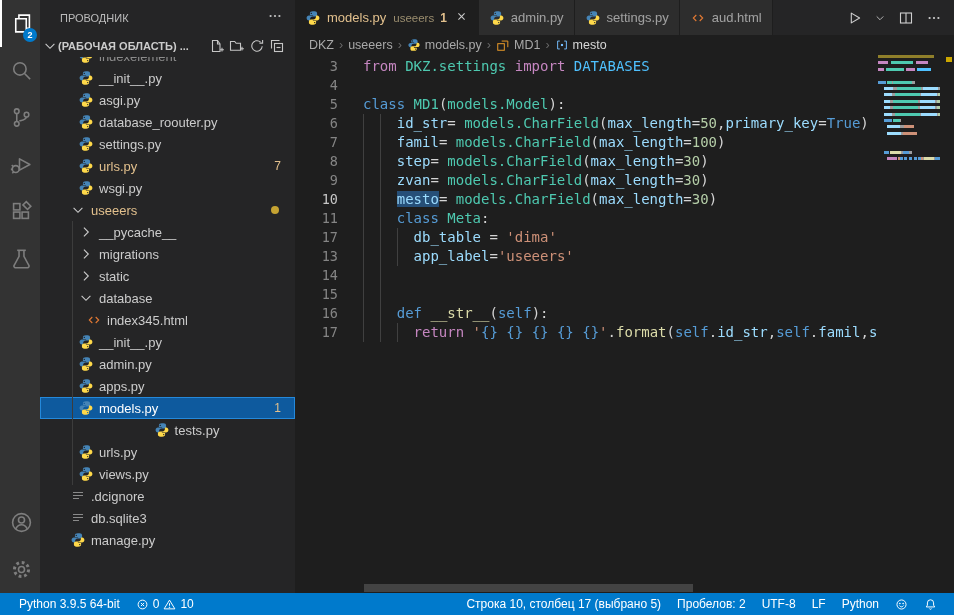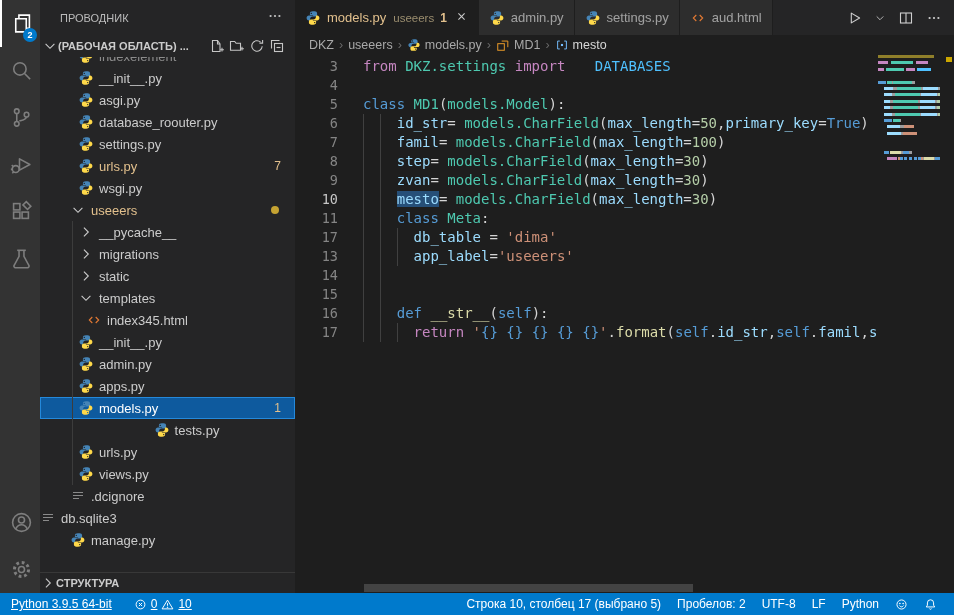--- a/index.html
+++ b/index.html
@@ -76,35 +76,35 @@
   .code{position:absolute;top:55px;left:0;width:583px;bottom:10px;overflow:hidden;
         font-family:"DejaVu Sans Mono",monospace;font-size:14px;padding-top:2px;cursor:text;}
   .cline{position:relative;height:19px;line-height:19px;white-space:pre;}
   .ln{display:inline-block;width:43px;text-align:right;color:#858585;margin-right:25px;
       font-size:13.5px;}
   .ln.active{color:#c6c6c6;}
   .cguide{position:absolute;top:0;width:1px;height:19px;background:#404040;}
   .tk-d{color:var(--tok-d);} .tk-k{color:var(--tok-k);} .tk-c{color:var(--tok-c);}
   .tk-t{color:var(--tok-t);} .tk-v{color:var(--tok-v);} .tk-n{color:var(--tok-n);}
   .tk-s{color:var(--tok-s);text-align:center;} .tk-f{color:var(--tok-f);} .tk-fn{color:var(--tok-fn);}
-  .tk-sf{color:var(--tok-sf);} .tk-cn{color:var(--tok-cn);margin-left:21px;}
+  .tk-sf{color:var(--tok-sf);} .tk-cn{color:var(--tok-cn);}
   .sel-text{background:var(--selection-bg);}
 
   .minimap{position:absolute;top:55px;right:10px;width:66px;bottom:10px;overflow:hidden;cursor:pointer;}
   .mrow{height:3px;margin-bottom:3.4px;white-space:nowrap;font-size:0;}
   .mseg{display:inline-block;height:3px;}
   .ruler{position:absolute;top:55px;right:0;width:10px;bottom:10px;}
   .ruler-mark{position:absolute;top:2px;right:2px;width:6px;height:5px;background:#cca700;}
   .hscroll{position:absolute;left:69px;top:584px;width:329px;height:8px;background:#434343;cursor:pointer;}
 
   
   .statusbar{position:absolute;left:0;right:0;bottom:0;height:22px;background:var(--statusbar-bg);
              color:#ffffff;display:flex;align-items:center;font-size:12px;z-index:5;}
   .status-side{display:flex;align-items:center;height:100%;}
-  .status-side.left{padding-left:4px;gap:8px;text-decoration:underline;}
+  .status-side.left{padding-left:12px;gap:2px;}
   .status-side.right{margin-left:auto;padding-right:10px;gap:2px;}
   .status-item{display:flex;align-items:center;gap:4px;padding:0 7px;height:100%;cursor:pointer;}
   .status-item .icon svg{width:13px;height:13px;stroke-width:1.2;}
 </style>
 </head>
 <body>
 
 <div class="app">
   <div class="activitybar" id="activitybar">
       <div class="act-item active">
@@ -328,21 +328,21 @@
             </svg>
           </span>
           <span class="tlabel">static</span>
         </div>
         <div class="trow" style="padding-left: 38px;">
           <span class="icon">
             <svg viewBox="0 0 16 16" fill="none" stroke="currentColor">
               <path d="M3.6 5.9L8 10.3l4.4-4.4"></path>
             </svg>
           </span>
-          <span class="tlabel">templates</span>
+          <span class="tlabel">database</span>
         </div>
         <div class="trow" style="padding-left: 46px;">
           <span class="icon">
             <svg viewBox="0 0 16 16" fill="none" stroke="#E37933" stroke-width="1.4">
               <path d="M6.3 5L3.3 8l3 3M9.7 5l3 3-3 3"></path>
             </svg>
           </span>
           <span class="tlabel">index345.html</span>
         </div>
         <div class="trow" style="padding-left: 38px;">
@@ -410,49 +410,39 @@
           <span class="tlabel">views.py</span>
         </div>
         <div class="trow" style="padding-left: 30px;">
           <span class="icon">
             <svg viewBox="0 0 16 16" fill="none" stroke="#8A8A8A">
               <path d="M3 4.5h10M3 7.5h10M3 10.5h6"></path>
             </svg>
           </span>
           <span class="tlabel">.dcignore</span>
         </div>
-        <div class="trow" style=" text-align: center;">
+        <div class="trow" style="padding-left: 30px; text-align: center;">
           <span class="icon">
             <svg viewBox="0 0 16 16" fill="none" stroke="#8A8A8A">
               <path d="M3 4.5h10M3 7.5h10M3 10.5h6"></path>
             </svg>
           </span>
           <span class="tlabel">db.sqlite3</span>
         </div>
         <div class="trow" style="padding-left: 30px;">
           <span class="icon">
             <svg viewBox="0 0 16 16">
               <path fill="#4584B6" d="M7.9 1.3c-2 0-3 .9-3 2.2V5h3.2v.6H3.9C2.6 5.6 1.6 6.7 1.6 8.1s1 2.4 2.2 2.4h1.3V8.9c0-1.3 1.1-2.4 2.4-2.4h2.6c1.1 0 2-.9 2-2V3.5c0-1.3-1.1-2.2-2.4-2.2H7.9zM6.3 2.7a.7.7 0 1 1 0 1.4.7.7 0 0 1 0-1.4z"></path>
               <path fill="#FFD94A" d="M8.1 14.7c2 0 3-.9 3-2.2V11H7.9v-.6h4.2c1.3 0 2.3-1.1 2.3-2.5s-1-2.4-2.2-2.4h-1.3v1.6c0 1.3-1.1 2.4-2.4 2.4H5.9c-1.1 0-2 .9-2 2v1c0 1.3 1.1 2.2 2.4 2.2h1.8zM9.7 13.3a.7.7 0 1 1 0-1.4.7.7 0 0 1 0 1.4z"></path>
             </svg>
           </span>
           <span class="tlabel">manage.py</span>
         </div>
         <div class="tree-guide" style="top: 164px; height: 264px;"></div>
       </div>
-    <div class="outline">
-      <span class="icon" id="outline-chev">
-          <span class="icon">
-            <svg viewBox="0 0 16 16" fill="none" stroke="currentColor">
-              <path d="M5.9 3.6L10.3 8l-4.4 4.4"></path>
-            </svg>
-          </span>
-        </span>
-      <span class="outline-label">СТРУКТУРА</span>
-    </div>
   </div>
 
   <div class="editor">
     <div class="tabbar">
       <div class="tabs" id="tabs">
           <div class="tab active">
             <span class="icon">
               <svg viewBox="0 0 16 16">
                 <path fill="#4584B6" d="M7.9 1.3c-2 0-3 .9-3 2.2V5h3.2v.6H3.9C2.6 5.6 1.6 6.7 1.6 8.1s1 2.4 2.2 2.4h1.3V8.9c0-1.3 1.1-2.4 2.4-2.4h2.6c1.1 0 2-.9 2-2V3.5c0-1.3-1.1-2.2-2.4-2.2H7.9zM6.3 2.7a.7.7 0 1 1 0 1.4.7.7 0 0 1 0-1.4z"></path>
                 <path fill="#FFD94A" d="M8.1 14.7c2 0 3-.9 3-2.2V11H7.9v-.6h4.2c1.3 0 2.3-1.1 2.3-2.5s-1-2.4-2.2-2.4h-1.3v1.6c0 1.3-1.1 2.4-2.4 2.4H5.9c-1.1 0-2 .9-2 2v1c0 1.3 1.1 2.2 2.4 2.2h1.8zM9.7 13.3a.7.7 0 1 1 0-1.4.7.7 0 0 1 0 1.4z"></path>

